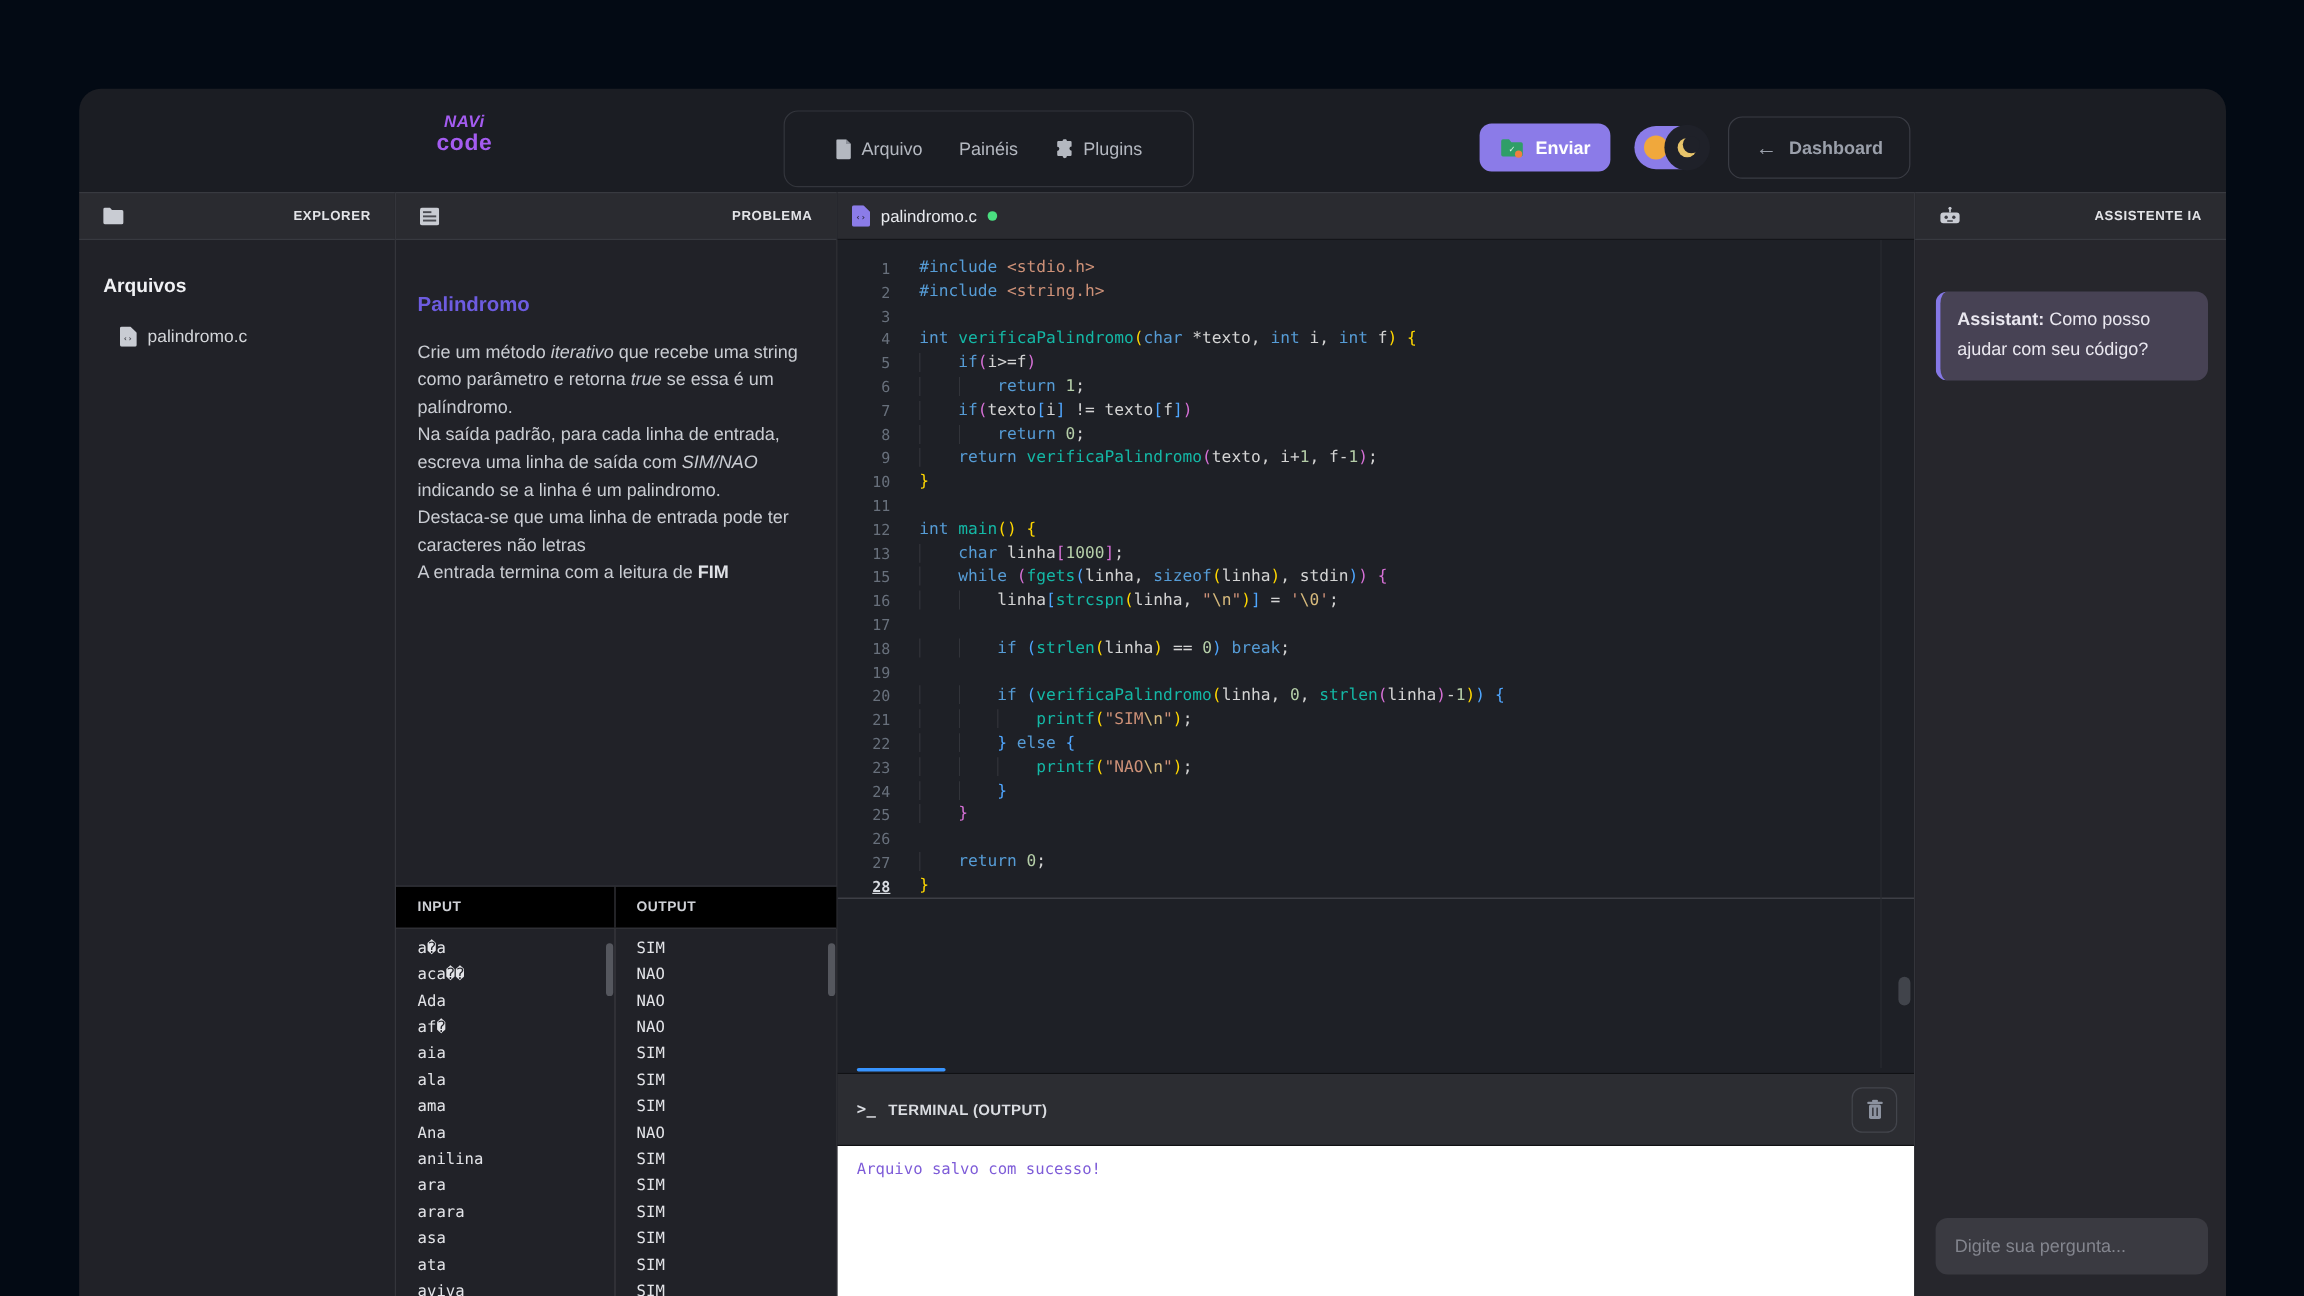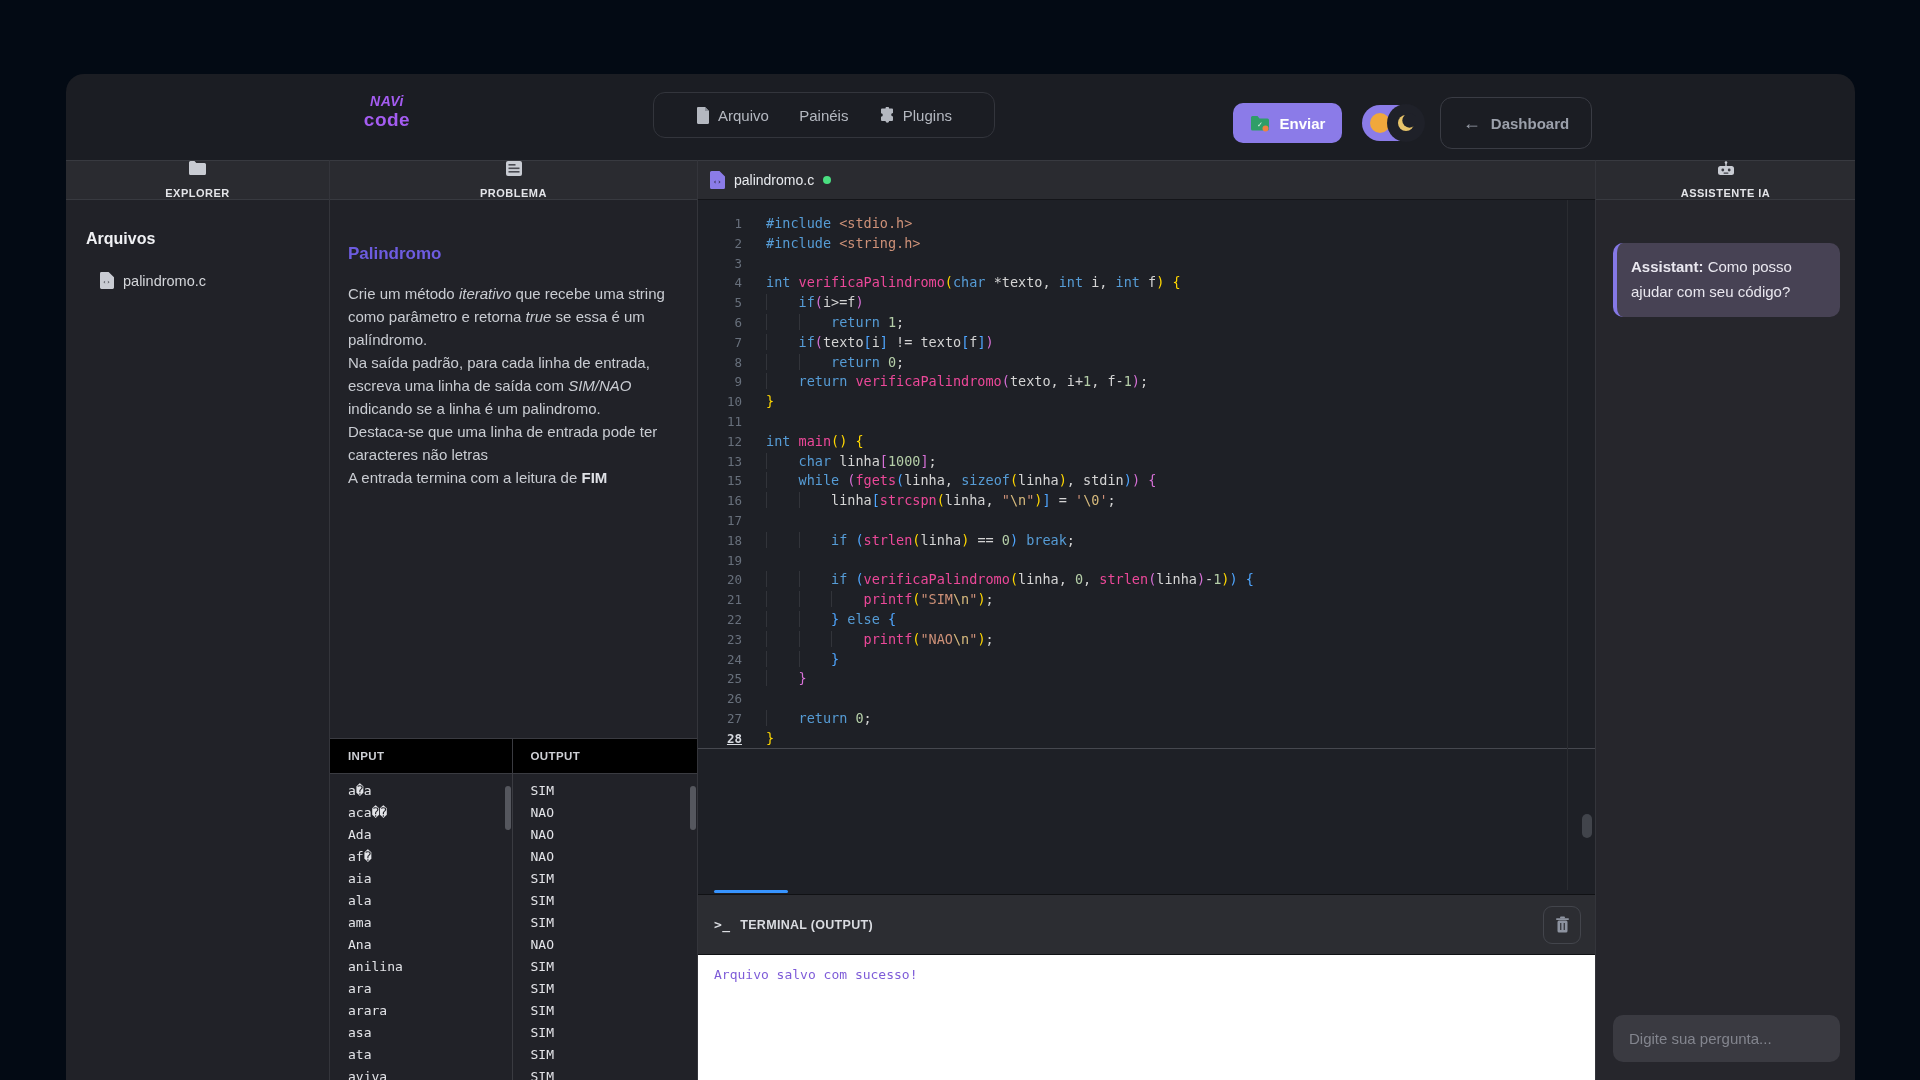--- a/index.html
+++ b/index.html
@@ -8,21 +8,21 @@
 
   .window { position:absolute; left:66px; top:74px; width:1789px; height:1006px;
             background:#1b1d23; border-radius:18px 18px 0 0; overflow:hidden; }
 
   
   .topbar { position:absolute; left:0; top:0; width:1789px; height:86px; }
   .logo { position:absolute; left:276px; top:20px; width:90px; text-align:center;
           color:#a45cf0; line-height:1; }
   .logo .l1 { font-size:14px; font-weight:900; letter-spacing:.5px; font-style:italic; }
   .logo .l2 { font-size:19px; font-weight:800; margin-top:2px; letter-spacing:.5px; }
-  .menubox { position:absolute; left:587px; top:18px; width:342px; height:46px;
+  .menubox { position:absolute; left:587px; top:18px; width:342px; height:64px;
              border:1px solid #33353c; border-radius:12px; display:flex; align-items:center;
              justify-content:space-between; padding:0 42px; }
   .menu-item { display:flex; align-items:center; gap:7px; color:#b4b8c0; font-size:15px;
                font-weight:500; cursor:default; }
   .btn-enviar { position:absolute; left:1167px; top:29px; width:109px; height:40px;
                 background:#8b7be8; border-radius:10px; display:flex; align-items:center;
                 justify-content:center; gap:9px; color:#fff; font-size:15px; font-weight:700; }
   .toggle { position:absolute; left:1296px; top:31px; width:62px; height:36px;
             background:#8b7ce8; border-radius:18px; }
   .toggle .sun { position:absolute; left:8px; top:8px; width:20px; height:20px;
@@ -38,21 +38,21 @@
 
   
   .col { position:absolute; top:86px; bottom:0; }
   .col-explorer  { left:0;      width:264px; background:#212228; border-right:1px solid #34353b; }
   .col-problem   { left:264px;  width:368px; background:#212228; border-right:1px solid #34353b; }
   .col-editor    { left:632px;  width:898px; background:#1e2026; border-right:1px solid #34353b; }
   .col-assistant { left:1530px; width:259px; background:#26262c; }
 
   .panel-header { height:40px; background:#2a2b30; border-bottom:1px solid #383a40;
                   border-top:1px solid #383a40; display:flex; align-items:center;
-                  justify-content:space-between; padding:0 20px;flex-direction:column; }
+                  justify-content:space-between; padding:0 20px; }
   .panel-title { font-size:11px; font-weight:700; letter-spacing:.5px; color:#e3e4e8; }
 
   
   .explorer-heading { margin:30px 0 0 20px; font-size:16px; font-weight:700; color:#f0f1f4; }
   .file-item { display:flex; align-items:center; gap:9px; margin:24px 0 0 34px;
                color:#d4d6da; font-size:14.5px; cursor:default; }
 
   
   .problem-body { position:absolute; left:0; top:40px; right:0; bottom:0; }
   .problem-heading { margin:44px 18px 0 18px; font-size:17px; font-weight:700; color:#6d5ce0; }
@@ -80,21 +80,21 @@
   .dot-modified { width:8px; height:8px; border-radius:50%; background:#4ade80; }
   .code-area { position:absolute; left:0; top:40px; width:897px; height:690px; padding-top:14px;
                overflow:hidden; }
   .code-line { display:flex; height:19.8px; line-height:19.8px;
                font-family:"DejaVu Sans Mono", monospace; font-size:13.5px; white-space:pre; }
   .code-line .ln { width:44px; text-align:right; color:#68707c; font-size:12.5px;
                    flex:0 0 44px; }
   .code-line .ct { padding-left:24px; }
   .code-line.cur { border-bottom:1px solid #46484f; }
   .code-line.cur .ln { color:#d8dbe1; font-weight:700;text-decoration:underline; }
-  .tk-kw{color:#569cd6} .tk-fn{color:#ec4899} .tk-str{color:#ce9178} .tk-esc{color:#d7ba7d}
+  .tk-kw{color:#569cd6} .tk-fn{color:#14b8a6} .tk-str{color:#ce9178} .tk-esc{color:#d7ba7d}
   .tk-num{color:#b5cea8} .tk-pl{color:#d4d4d4}
   .tk-b1{color:#ffd700} .tk-b2{color:#d670d6} .tk-b3{color:#4fa6ff}
   .ig { box-shadow: inset 1px 0 0 #32343a; }
   .edit-scroll-track { position:absolute; left:869px; top:40px; height:690px; width:1px;
                        background:#2a2c31; }
   .edit-scroll-thumb { position:absolute; left:884px; top:654px; width:10px; height:24px;
                        background:#41444b; border-radius:5px; }
 
   .term-indicator { position:absolute; left:16px; top:730px; width:74px; height:3px;
                     background:#3794ff; border-radius:2px; }

